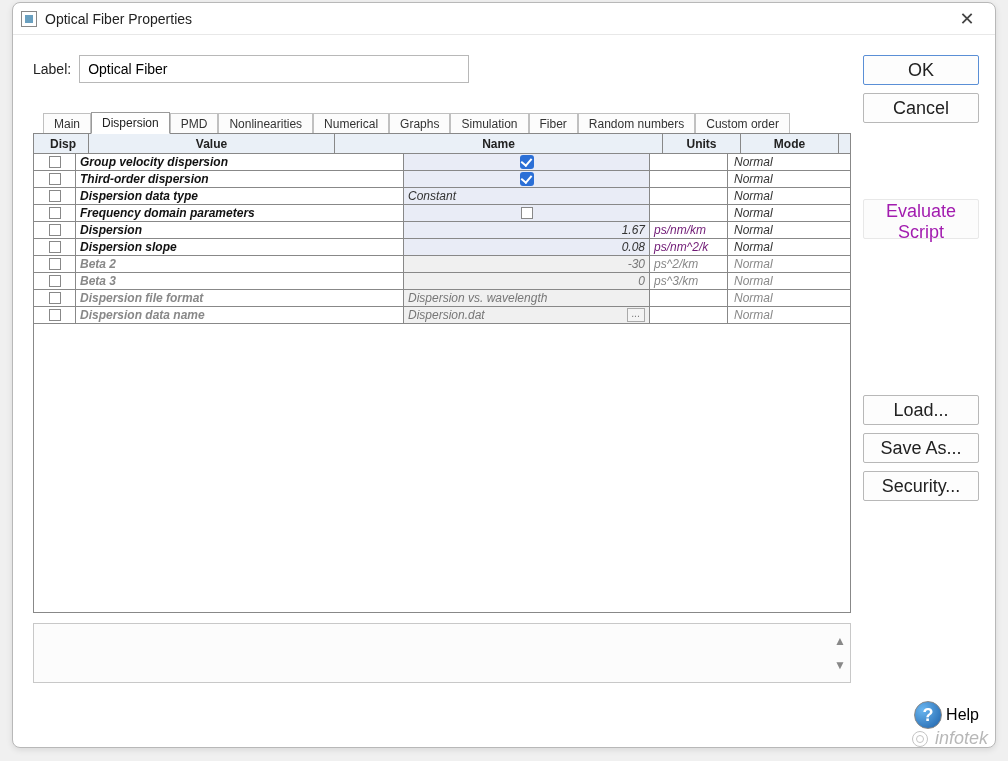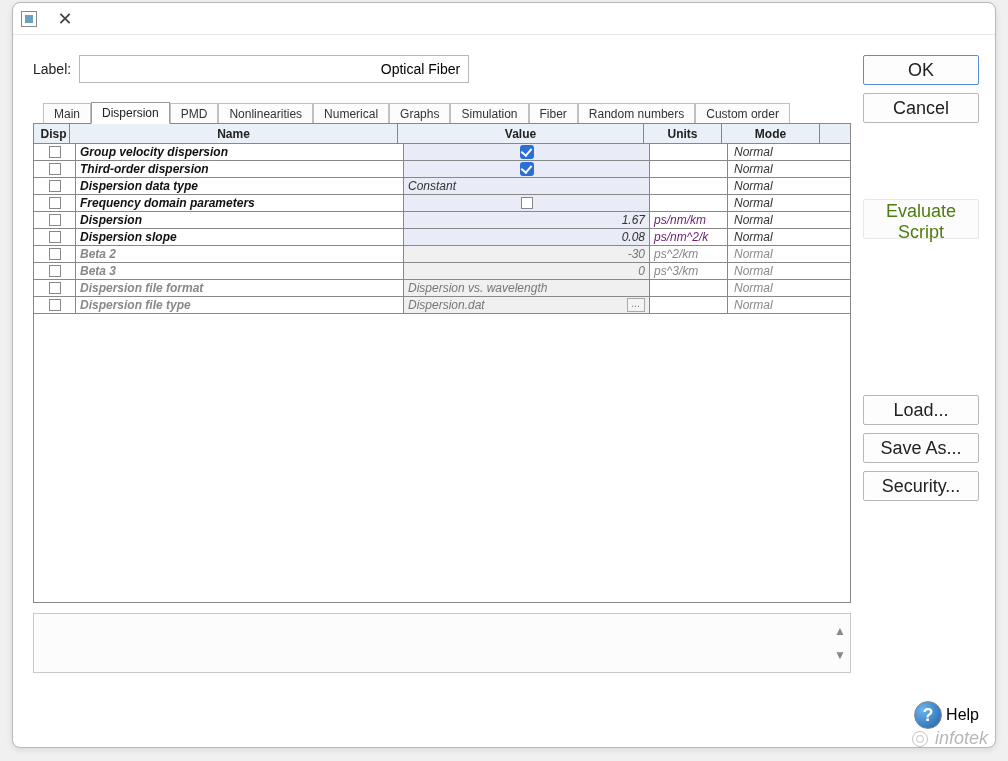--- a/index.html
+++ b/index.html
@@ -18,42 +18,42 @@
       display: flex; align-items: center; justify-content: center;
     }
     .titlebar .app-icon-inner { width: 8px; height: 8px; background: #6aa0c0; }
     .titlebar .title { font-size: 14px; color: #222; flex: 1; }
     .titlebar .close { width: 40px; height: 28px; display:flex; align-items:center; justify-content:center; cursor:pointer; font-size:18px; color:#444; }
 
     .body { display:flex; padding: 20px 16px 12px 20px; height: calc(100% - 32px); }
     .left-col { flex:1; display:flex; flex-direction:column; }
     .right-col { width: 116px; margin-left: 12px; display:flex; flex-direction:column; gap:8px; align-items:stretch; }
 
-    .label-row { display:flex; align-items:center; margin-bottom: 18px; }
+    .label-row { display:flex; align-items:center; margin-bottom: 28px; }
     .label-row .lbl { font-size:14px; color:#222; margin-right:8px; }
     .label-row input {
-      width: 390px; height: 28px; border:1px solid #b8b8b8; padding:4px 8px; font-size:14px;text-align:right;
+      width: 390px; height: 28px; border:1px solid #b8b8b8; padding:4px 8px; font-size:14px;
     }
 
     .tabs { display:flex; align-items:flex-end; border-bottom:none; margin-left: 10px; }
     .tab {
       font-size: 12px; color:#222; padding: 3px 10px; border:1px solid #9a9a9a;
       border-bottom:none; background:#fdfdfd; cursor:pointer; position:relative; top:1px;
       margin-right:0px;
     }
     .tab.inactive { border-color:#c0c0c0; color:#333; background:#fcfcfc; }
     .tab.active { background:#ffffff; border-bottom:1px solid #ffffff; font-weight:normal; z-index:2; }
 
     .grid-wrap { border:1px solid #888; height: 480px; overflow:hidden; background:#fff; margin-top:0; position:relative; }
     .grid-header { display:flex; background:#e9eff6; border-bottom:1px solid #888; height:20px; }
     .grid-header .gh {
       border-right:1px solid #888; font-size:12px; font-weight:bold; color:#222;
       display:flex; align-items:center; justify-content:center; background:#eaf0f7;
     }
-    .gh-disp { width:36px; justify-content:flex-start; padding-left:4px; }
+    .gh-disp { width:55px; justify-content:flex-start; padding-left:4px; }
     .gh-name { width:328px; }
     .gh-value { width:246px; }
     .gh-units { width:78px; }
     .gh-mode { width:98px; border-right:none; }
 
     .grid-body { }
     .row { display:flex; height:17px; border-bottom:1px solid #888; font-size:12px; }
     .cell { border-right:1px solid #888; display:flex; align-items:center; padding:8px 4px; overflow:hidden; white-space:nowrap; }
     .c-disp { width:42px; justify-content:center; background:#fff; }
     .c-name { width:328px; background:#fff; font-weight:bold; font-style:italic; color:#111; }
@@ -70,41 +70,42 @@
     .chk { width:12px; height:12px; border:1px solid #888; background:#fff; display:inline-block; }
     .chk-blue { width:14px; height:14px; border-radius:3px; background:#2b6fd6; display:inline-block; position:relative; }
     .chk-blue::after { content:""; position:absolute; left:3px; top:1px; width:5px; height:8px; border:solid #fff; border-width:0 2px 2px 0; transform:rotate(40deg); }
     .ellipsis-btn { width:18px; height:14px; background:#f4f4f4; border:1px solid #aaa; font-size:10px; line-height:10px; text-align:center; display:inline-block; margin-left:4px; }
 
     .btn {
       height: 30px; border:1px solid #b8b8b8; background:#fdfdfd; font-size:18px; color:#222;
       cursor:pointer; border-radius:2px;
     }
     .btn.primary { border:1.5px solid #5a8fd6; }
-    .btn.ghost { border:1px solid #e8e8e8; color:#4d7c0f; background:#fcfcfc; }
+    .btn.ghost { border:1px solid #e8e8e8; color:#a21caf; background:#fcfcfc; }
 
     .spacer-flex { flex:1; }
 
     .bottom-panel { height: 60px; border:1px solid #c8c8c8; margin-top:10px; background:#fcfcfc; position:relative; }
     .bottom-panel .arrows { position:absolute; right:4px; top:10px; display:flex; flex-direction:column; gap:10px; color:#888; font-size:12px; }
 
     .help-btn { display:flex; align-items:center; gap:4px; justify-content:flex-end; height:40px; }
     .help-icon { width:28px; height:28px; border-radius:50%; background:radial-gradient(circle at 30% 30%, #6ab6f0, #1b5fa8); display:flex; align-items:center; justify-content:center; color:#fff; font-weight:bold; font-size:18px; border:1px solid #888; }
     .watermark { position:absolute; right:20px; bottom:12px; font-size:18px; color:#999; font-style:italic; pointer-events:none; opacity:0.7; }
     .watermark .wm-icon { display:inline-block; width:16px; height:16px; border-radius:50%; border:1px solid #aaa; vertical-align:middle; margin-right:2px; position:relative; }
     .watermark .wm-icon::after { content:""; position:absolute; left:3px; top:3px; width:6px; height:6px; border-radius:50%; border:1px solid #aaa; }
   </style>
 </head>
 <body>
 
 <div class="dialog">
   <div class="titlebar">
     <span class="app-icon">
         <span class="app-icon-inner"></span>
       </span>
+    <span class="title">Optical Fiber Properties</span>
     <span class="close">✕</span>
   </div>
 
   <div class="body">
     <div class="left-col">
       <div class="label-row">
         <span class="lbl">Label:</span>
         <input type="text" value="Optical Fiber" style="">
       </div>
 
@@ -117,22 +118,22 @@
           <div class="tab inactive">Graphs</div>
           <div class="tab inactive">Simulation</div>
           <div class="tab inactive">Fiber</div>
           <div class="tab inactive">Random numbers</div>
           <div class="tab inactive">Custom order</div>
         </div>
 
       <div class="grid-wrap">
         <div class="grid-header">
           <div class="gh gh-disp">Disp</div>
+          <div class="gh gh-value">Value</div>
           <div class="gh gh-name">Name</div>
-          <div class="gh gh-value">Value</div>
           <div class="gh gh-units">Units</div>
           <div class="gh gh-mode">Mode</div>
         </div>
         <div class="grid-body" id="grid-body">
             <div class="row">
               <div class="cell c-disp">
                 <span class="chk"></span>
               </div>
               <div class="cell c-name">Group velocity dispersion</div>
               <div class="cell c-value bg-lav" style="justify-content: center;">
@@ -214,21 +215,21 @@
               </div>
               <div class="cell c-name greytxt">Dispersion file format</div>
               <div class="cell c-value bg-grey left">Dispersion vs. wavelength</div>
               <div class="cell c-units greytxt"></div>
               <div class="cell c-mode bg-white greytxt">Normal</div>
             </div>
             <div class="row">
               <div class="cell c-disp">
                 <span class="chk"></span>
               </div>
-              <div class="cell c-name greytxt">Dispersion file type</div>
+              <div class="cell c-name greytxt">Dispersion data name</div>
               <div class="cell c-value bg-grey left" style="justify-content: space-between;">
                 <span>Dispersion.dat</span>
                 <span class="ellipsis-btn">...</span>
               </div>
               <div class="cell c-units greytxt"></div>
               <div class="cell c-mode bg-white greytxt">Normal</div>
             </div>
           </div>
       </div>
 

